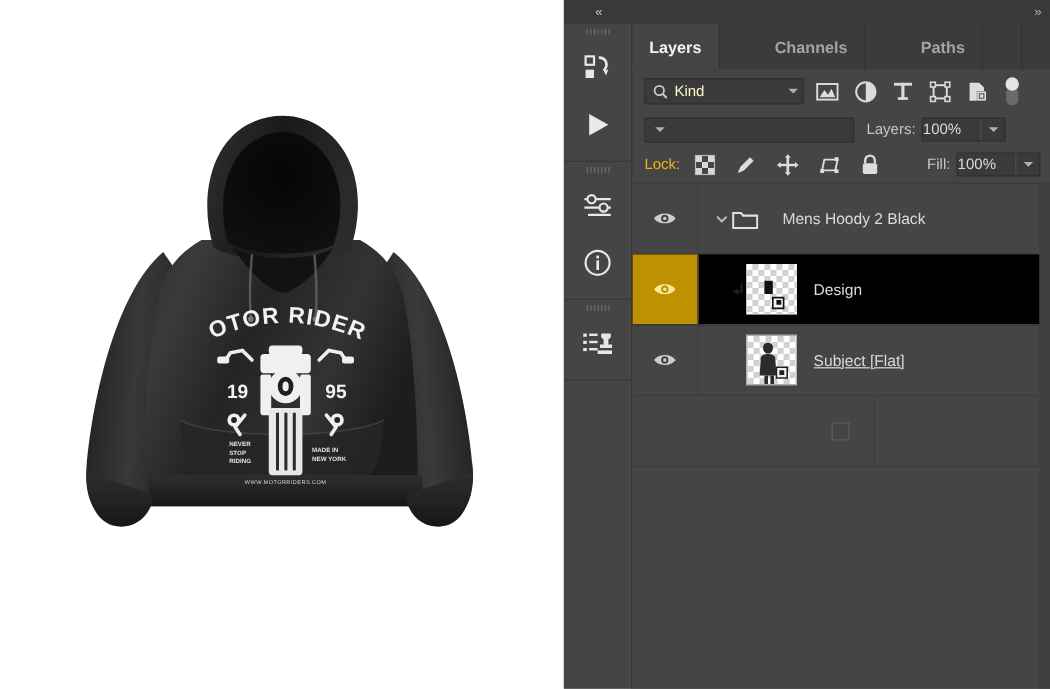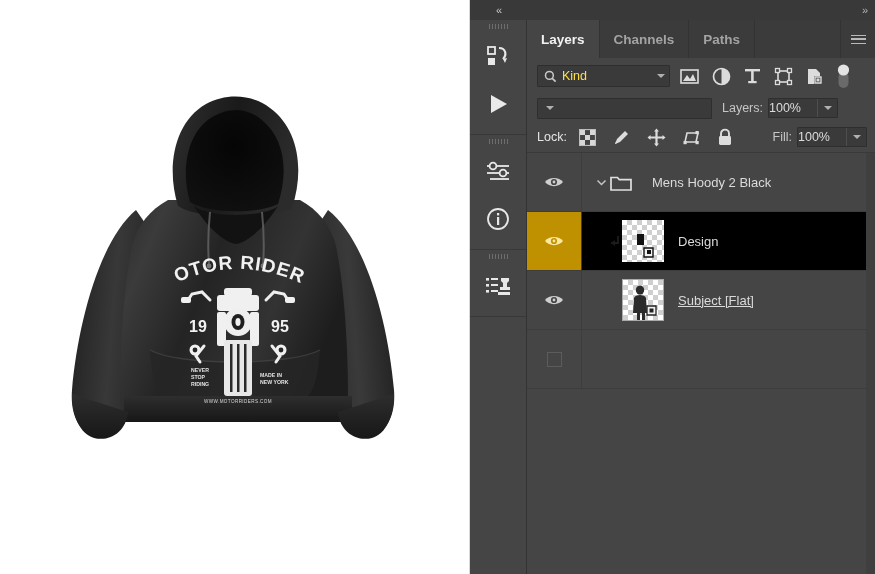--- a/index.html
+++ b/index.html
@@ -115,20 +115,21 @@
     min-width: 0;
   }
 
   .tabs {
     height: 38px;
     background: #3b3b3b;
     display: flex;
     align-items: stretch;
     position: relative;
     flex: none;
+    gap: 32px;
   }
   .tab {
     display: flex; align-items: center;
     padding: 0 14px;
     color: #a3a3a3;
     font-size: 13.5px;
     font-weight: bold;
     border-right: 1px solid #333;
     cursor: pointer;
     user-select: none;
@@ -169,21 +170,21 @@
     width: 133px; height: 22px;
     background: #3a3a3a;
     border: 1px solid #2e2e2e;
     border-radius: 1px;
     display: flex; align-items: center;
     padding: 0 4px 0 6px;
     cursor: pointer;
   }
   .kind-select .lbl {
     flex: 1 1 auto;
-    color: #fde047;
+    color: #fef9c3;
     font-size: 12.5px;
     margin-left: 5px;
   }
   .caret {
     width: 0; height: 0;
     border-left: 4px solid transparent;
     border-right: 4px solid transparent;
     border-top: 4px solid #b0b0b0;
     flex: none;
   }
@@ -244,21 +245,21 @@
   }
 
   
   .lock-row {
     height: 30px;
     display: flex; align-items: center;
     padding: 0 8px 0 10px;
     flex: none;
   }
   .lock-label {
-    color: #e5e5e5;
+    color: #eab308;
     font-size: 12.5px;
     margin-right: 12px;
   }
   .lock-icons { display: flex; align-items: center; gap: 16px; }
   .lk { cursor: pointer; display: flex; align-items: center; }
   .lock-spacer { flex: 1 1 auto; }
 
   
   .layer-list {
     flex: 1 1 auto;
@@ -267,20 +268,21 @@
     border-top: 1px solid #3a3a3a;
     background: #454545;
   }
   .layer-row {
     height: 59px;
     display: flex;
     align-items: center;
     border-bottom: 1px solid #3d3d3d;
     cursor: pointer;
     position: relative;
+    justify-content: center;
   }
   .layer-row.selected { background: #000000; }
   .eye-cell {
     width: 55px; height: 100%;
     display: flex; align-items: center; justify-content: center;
     flex: none;
     border-right: 1px solid #3d3d3d;
   }
   .eye-cell.hl { background: #bf9000; }
   .eye-cell.off-box { }

